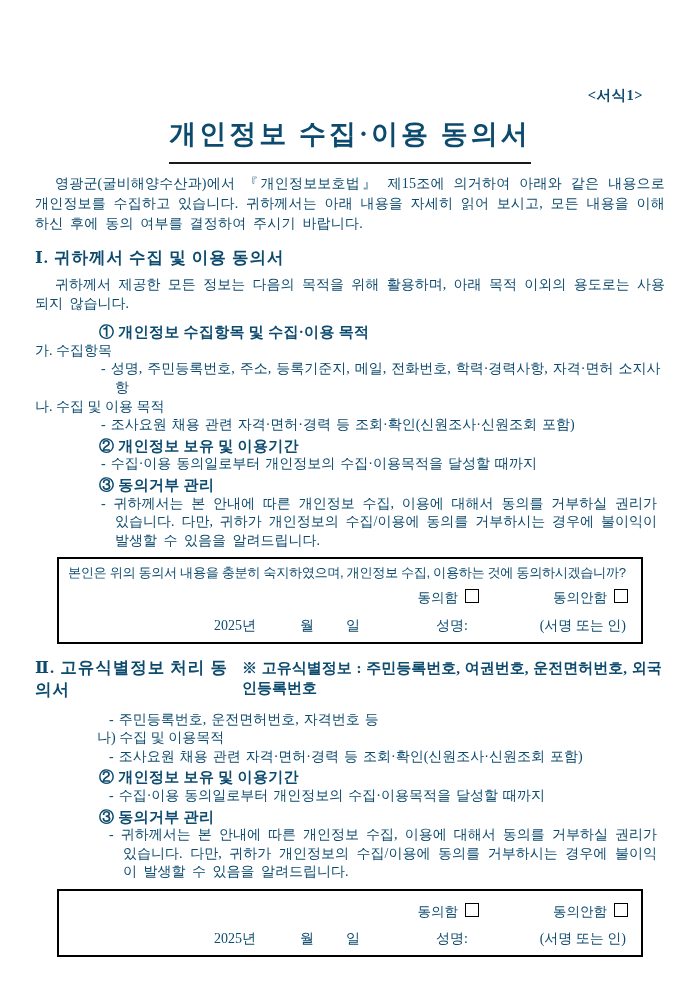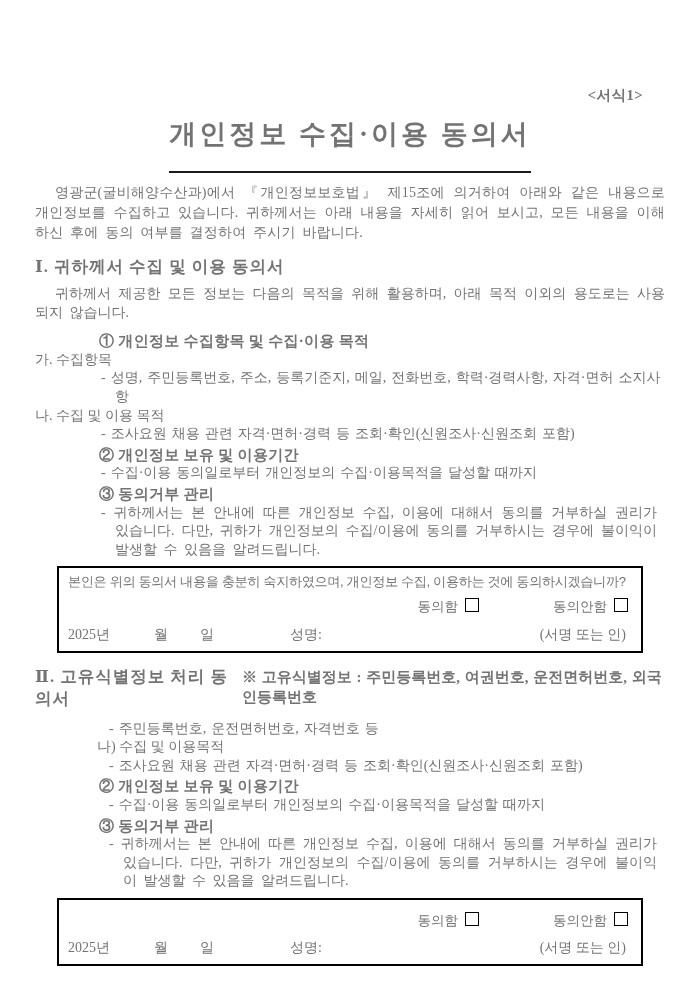--- a/index.html
+++ b/index.html
@@ -1,42 +1,42 @@
 <!DOCTYPE html>
 <html><head>
 <meta charset="utf-8">
 <style>
   html,body{margin:0;padding:0;background:#fff;}
   .page{
     position:relative;
     width:700px;height:990px;
     background:#ffffff;
     overflow:hidden;
-    color:#737373;
+    color:#0c4a6e;
     font-family:"Liberation Serif","DejaVu Serif",serif;
     font-size:14px;
     line-height:1.36;
     box-sizing:border-box;
     padding:86px 35px 0 35px;
   }
   .form-tag{
     text-align:right;
     font-weight:bold;
     font-size:14.5px;
     padding-right:22px;
     letter-spacing:0.5px;
   }
   .title-wrap{text-align:center;margin-top:10px;}
   .title{
     display:inline-block;
     font-size:27px;
     font-weight:bold;
     letter-spacing:3px;
     border-bottom:2.5px solid #1a1a1a;
-    padding-bottom:19px;
+    padding-bottom:10px;
     margin:0;
   }
   .para{
     margin:10px 0 0 0;
     text-align:justify;
     text-indent:20px;
     word-spacing:3px;
     letter-spacing:0.2px;
     line-height:1.42;
   }
@@ -110,21 +110,21 @@
     border:1.5px solid #000;
     margin-left:7px;
     vertical-align:-1px;
     background:#fff;
   }
   .cb-dateline{
     display:flex;
     margin-top:8px;
     font-size:14px;
   }
-  .dl-year{}
+  .dl-year{margin-left:146px;}
   .dl-month{margin-left:44px;}
   .dl-day{margin-left:32px;}
   .dl-name{margin-left:76px;}
   .dl-sign{margin-left:auto;margin-right:6px;}
 </style>
 </head>
 <body>
 
 <div class="page">
 

